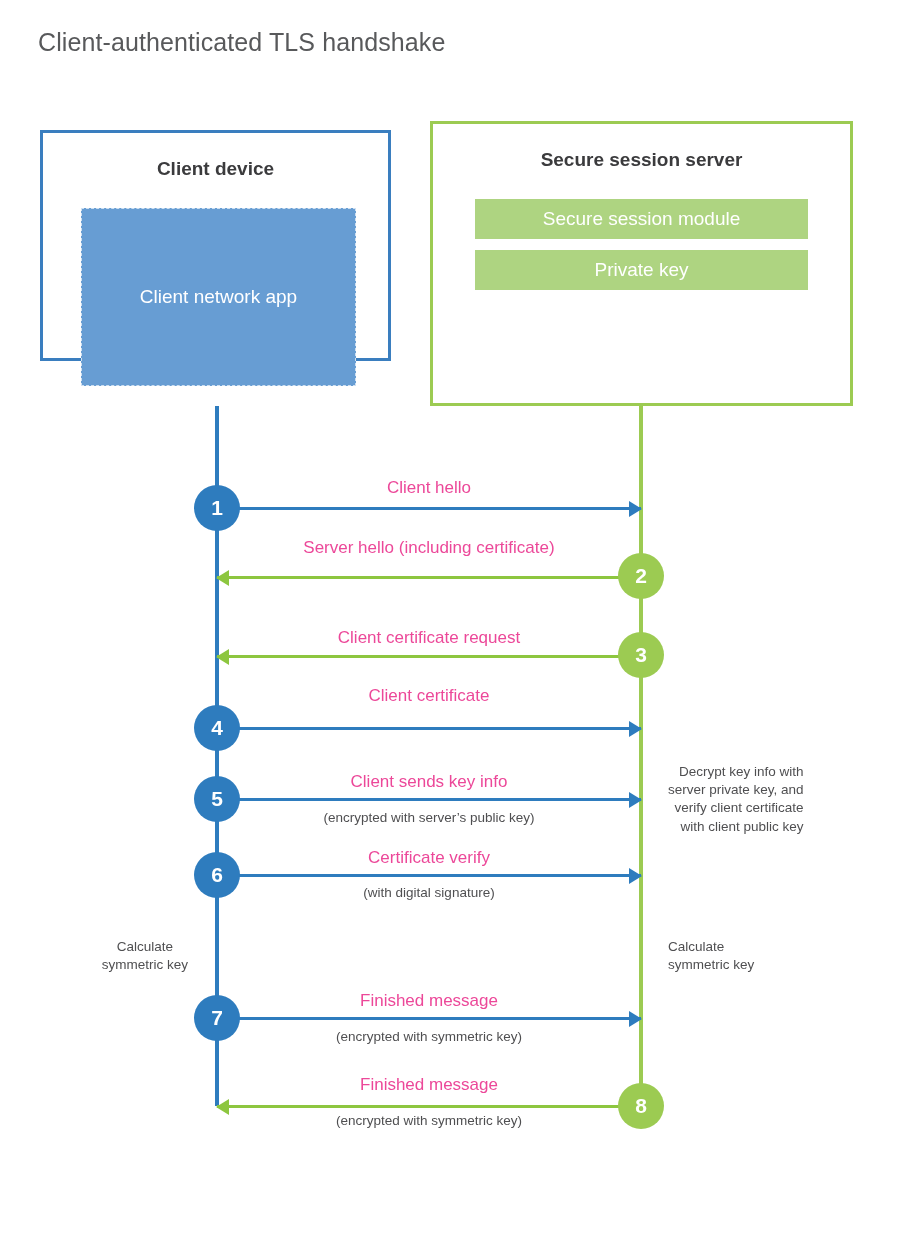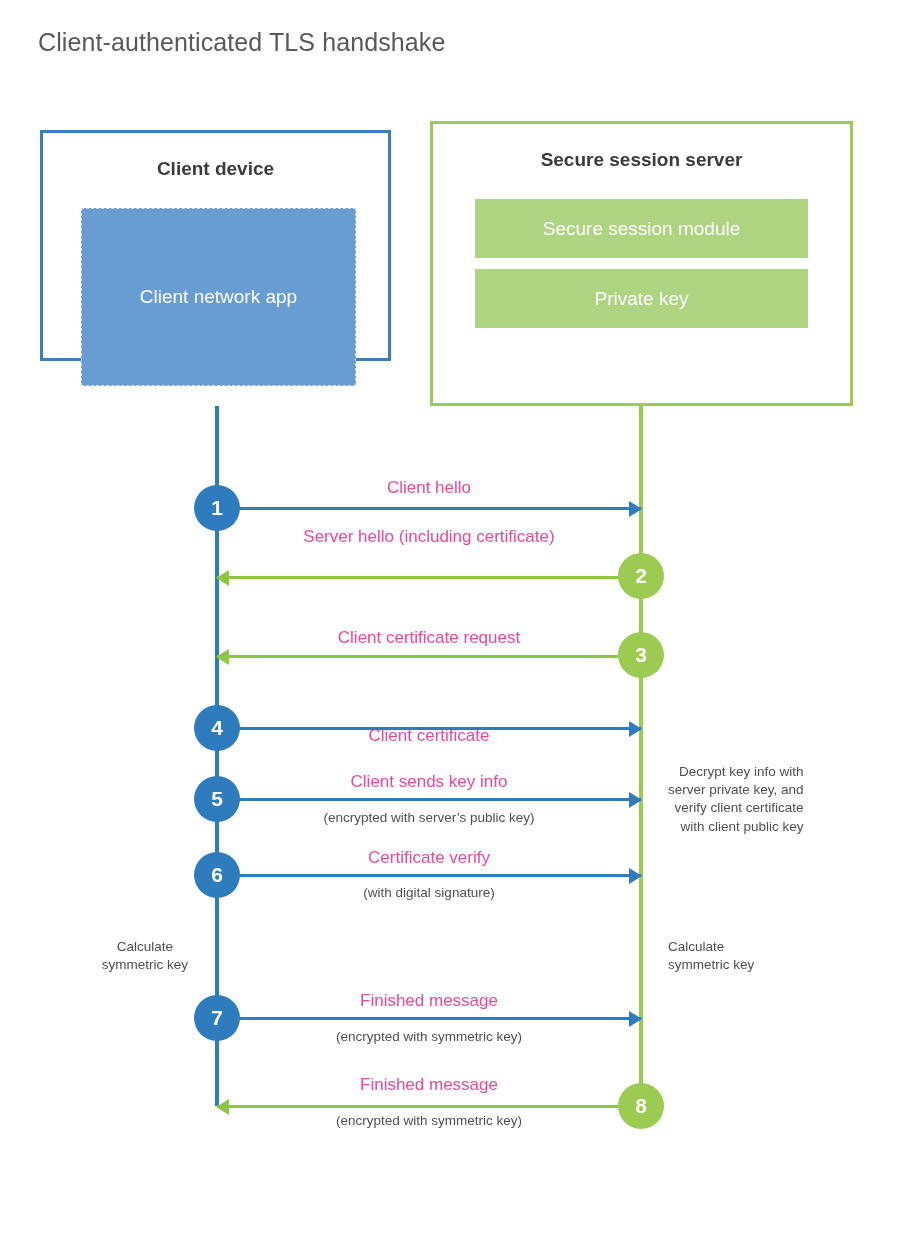--- a/index.html
+++ b/index.html
@@ -85,21 +85,21 @@
   }
 
   
   .server-modules {
     position: absolute;
     left: 42px;
     top: 75px;
     width: 333px;
   }
   .server-module {
-    height: 59px;
+    height: 40px;
     margin-bottom: 11px;
     background: #aed481;
     display: flex;
     align-items: center;
     justify-content: center;
     color: #ffffff;
     font-size: 19px;
   }
   .server-module:last-child { margin-bottom: 0; }
 
@@ -235,33 +235,33 @@
 
   <div class="lifeline client-line"></div>
   <div class="lifeline server-line"></div>
 
   <div class="msg-label" style="top:478px;">Client hello</div>
   <div class="msg-arrow to-server" style="top:507px;">
     <span class="arrow-head"></span>
   </div>
   <div class="step-badge client-side" style="top:485px;">1</div>
 
-  <div class="msg-label" style="top:527px;">Server hello (including certificate)</div>
+  <div class="msg-label" style="top:538px;">Server hello (including certificate)</div>
   <div class="msg-arrow to-client" style="top:576px;">
     <span class="arrow-head"></span>
   </div>
   <div class="step-badge server-side" style="top:553px;">2</div>
 
   <div class="msg-label" style="top:628px;">Client certificate request</div>
   <div class="msg-arrow to-client" style="top:655px;">
     <span class="arrow-head"></span>
   </div>
   <div class="step-badge server-side" style="top:632px;">3</div>
 
-  <div class="msg-label" style="top:726px;">Client certificate</div>
+  <div class="msg-label" style="top:686px;">Client certificate</div>
   <div class="msg-arrow to-server" style="top:727px;">
     <span class="arrow-head"></span>
   </div>
   <div class="step-badge client-side" style="top:705px;">4</div>
 
   <div class="msg-label" style="top:772px;">Client sends key info</div>
   <div class="msg-arrow to-server" style="top:798px;">
     <span class="arrow-head"></span>
   </div>
   <div class="msg-sublabel" style="top:810px;">(encrypted with server’s public key)</div>

